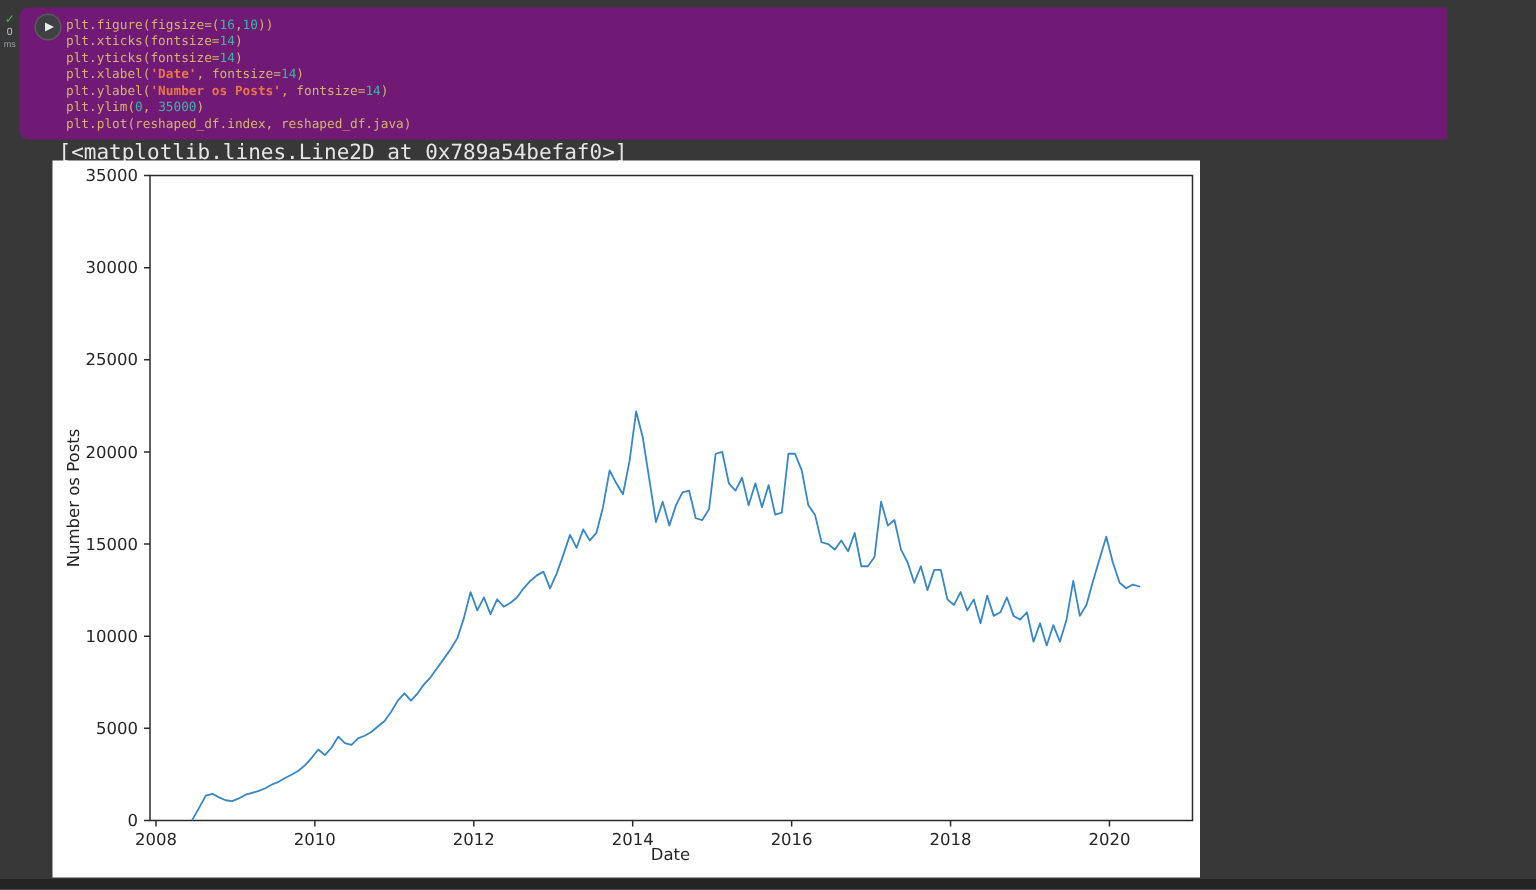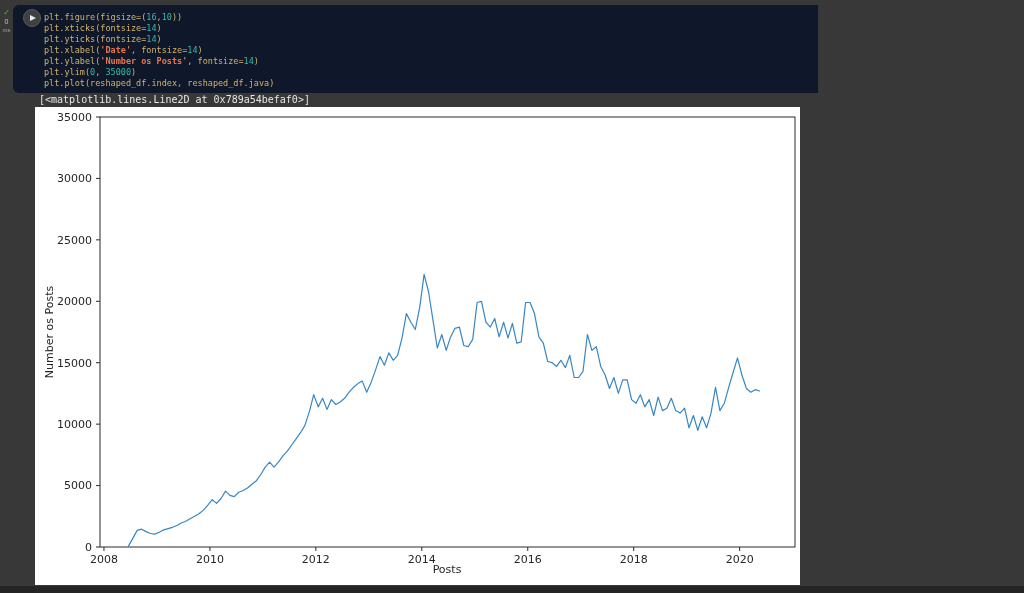--- a/index.html
+++ b/index.html
@@ -5,35 +5,35 @@
   html,body{margin:0;padding:0;background:#2a2a2a;}
   .page{position:relative;width:1024px;height:593px;background:#383838;overflow:hidden;
         font-family:"Liberation Sans","DejaVu Sans",sans-serif;}
   
   .gutter{position:absolute;left:0;top:9px;width:13px;display:flex;flex-direction:column;
           align-items:center;gap:1px;}
   .gutter .check{color:#4db254;font-size:8px;line-height:8px;}
   .gutter .ecount{color:#c3c6ca;font-size:7px;line-height:8px;}
   .gutter .eunit{color:#9aa0a6;font-size:6px;line-height:7px;}
   
-  .code-cell{position:absolute;left:13px;top:5px;width:805px;height:88px;background:#0f172a;
+  .code-cell{position:absolute;left:13px;top:5px;width:952px;height:88px;background:#701a75;
              border-top-left-radius:6px;border-bottom-left-radius:6px;}
   .run-button{position:absolute;left:10px;top:4px;width:18px;height:18px;border-radius:50%;
               background:#3f4042;border:1px solid #5a5a5a;display:flex;align-items:center;
               justify-content:center;cursor:pointer;box-sizing:border-box;}
   .play-icon{width:0;height:0;border-left:6px solid #e8eaed;border-top:3.5px solid transparent;
              border-bottom:3.5px solid transparent;margin-left:2px;}
   pre.code{margin:0;padding:7px 0 0 31px;font-family:"DejaVu Sans Mono","Liberation Mono",monospace;
            font-size:8.5px;line-height:11px;cursor:text;}
   .seg-d{color:#d3b46e;}
   .seg-n{color:#3ab8a6;}
   .seg-s{color:#e8764b;font-weight:bold;}
   
   .output-text{position:absolute;left:39px;top:94px;font-family:"DejaVu Sans Mono","Liberation Mono",monospace;
-               font-size:10px;color:#e6e6e6;white-space:pre;}
+               font-size:14px;color:#e6e6e6;white-space:pre;}
   .figure{position:absolute;left:35px;top:107px;width:765px;height:478px;background:#ffffff;}
   .figure svg{position:absolute;left:0;top:0;}
   .ylabel{position:absolute;left:14px;top:225px;transform:translate(-50%,-50%) rotate(-90deg);
           font-size:11px;color:#262626;white-space:nowrap;font-family:"DejaVu Sans",sans-serif;}
   .xlabel{position:absolute;left:412px;top:456px;transform:translateX(-50%);
           font-size:11px;color:#262626;font-family:"DejaVu Sans",sans-serif;}
   .bottom-strip{position:absolute;left:0;top:586px;width:1024px;height:7px;background:#242424;}
 </style>
 </head>
 <body>
@@ -84,18 +84,18 @@
         <text x="386.8083079268288" y="456" text-anchor="middle" font-size="11" fill="#262626" font-family="DejaVu Sans, sans-serif">2014</text>
         <line x1="492.7534298780473" y1="440" x2="492.7534298780473" y2="444" stroke="#2b2b2b" stroke-width="1"></line>
         <text x="492.7534298780473" y="456" text-anchor="middle" font-size="11" fill="#262626" font-family="DejaVu Sans, sans-serif">2016</text>
         <line x1="598.698551829266" y1="440" x2="598.698551829266" y2="444" stroke="#2b2b2b" stroke-width="1"></line>
         <text x="598.698551829266" y="456" text-anchor="middle" font-size="11" fill="#262626" font-family="DejaVu Sans, sans-serif">2018</text>
         <line x1="704.6436737804844" y1="440" x2="704.6436737804844" y2="444" stroke="#2b2b2b" stroke-width="1"></line>
         <text x="704.6436737804844" y="456" text-anchor="middle" font-size="11" fill="#262626" font-family="DejaVu Sans, sans-serif">2020</text>
         <polyline points="93.3,439.4 97.8,431.4 102.2,423.4 106.6,422.2 111.0,424.6 115.4,426.5 119.8,427.1 124.2,425.3 128.7,422.8 133.1,421.6 137.5,420.3 141.9,418.5 146.3,416.0 150.7,414.2 155.1,411.7 159.6,409.3 164.0,406.8 168.4,403.1 172.8,398.2 177.2,392.7 181.6,396.4 186.0,391.5 190.5,384.1 194.9,388.4 199.3,389.6 203.7,385.3 208.1,383.5 212.5,381.0 216.9,377.3 221.4,373.7 225.8,367.5 230.2,360.1 234.6,355.2 239.0,360.1 243.4,355.2 247.8,349.1 252.3,344.2 256.7,338.0 261.1,331.9 265.5,325.7 269.9,318.4 274.3,304.9 278.7,287.7 283.2,299.9 287.6,291.3 292.0,302.4 296.4,292.6 300.8,297.5 305.2,295.0 309.6,291.3 314.1,285.2 318.5,280.3 322.9,276.6 327.3,274.1 331.7,285.2 336.1,275.4 340.5,263.1 345.0,249.6 349.4,258.2 353.8,245.9 358.2,253.3 362.6,248.3 367.0,231.1 371.4,206.6 375.9,215.2 380.3,222.5 384.7,200.4 389.1,167.3 393.5,184.5 397.9,212.7 402.3,241.0 406.8,227.5 411.2,243.4 415.6,229.9 420.0,221.3 424.4,220.1 428.8,238.5 433.2,239.7 437.7,232.4 442.1,195.5 446.5,194.3 450.9,215.2 455.3,220.1 459.7,211.5 464.1,229.9 468.6,215.2 473.0,231.1 477.4,216.4 481.8,236.1 486.2,234.8 490.6,195.5 495.0,195.5 499.5,206.6 503.9,229.9 508.3,236.1 512.7,254.5 517.1,255.7 521.5,259.4 525.9,253.3 530.4,260.6 534.8,248.3 539.2,270.5 543.6,270.5 548.0,264.3 552.4,227.5 556.9,243.4 561.3,239.7 565.7,259.4 570.1,268.0 574.5,281.5 578.9,270.5 583.3,286.4 587.8,272.9 592.2,272.9 596.6,292.6 601.0,296.3 605.4,287.7 609.8,299.9 614.2,292.6 618.7,308.5 623.1,290.1 627.5,303.6 631.9,301.2 636.3,291.3 640.7,303.6 645.1,306.1 649.6,301.2 654.0,320.8 658.4,308.5 662.8,323.3 667.2,309.8 671.6,320.8 676.0,306.1 680.5,280.3 684.9,303.6 689.3,296.3 693.7,280.3 698.1,265.5 702.5,250.8 706.9,268.0 711.4,281.5 715.8,285.2 720.2,282.7 724.6,284.0" fill="none" stroke="#3886c3" stroke-width="1.2" stroke-linejoin="round" stroke-linecap="round"></polyline>
       </svg>
     <div class="ylabel">Number os Posts</div>
-    <div class="xlabel">Posts</div>
+    <div class="xlabel">Date</div>
   </div>
 
   <div class="bottom-strip"></div>
 
 </div>
 
 </body></html>

